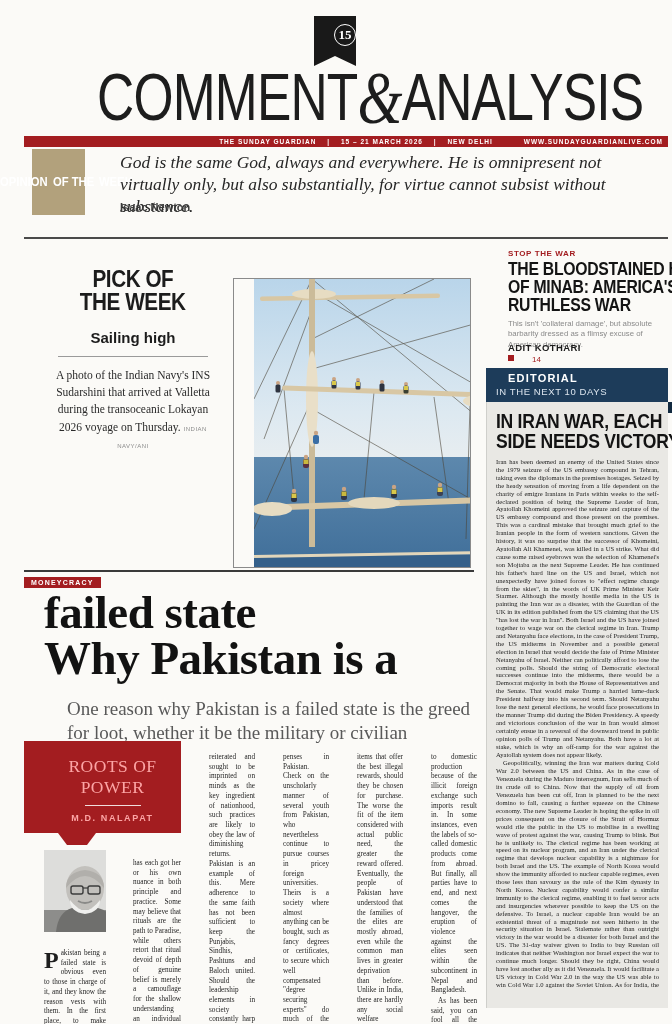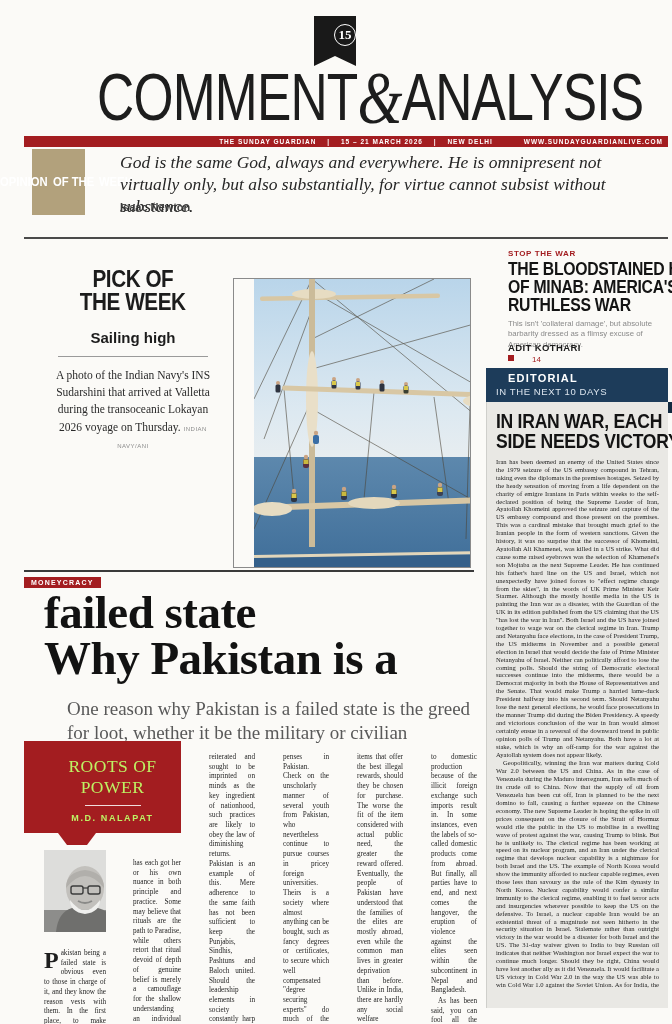--- a/index.html
+++ b/index.html
@@ -58,21 +58,21 @@
   .rule-under-photo { left:24px; top:570px; width:450px; border-top:2px solid #3a3a3a; }
 
   
   .kicker-box { left:24px; top:577px; background:#a31d20; color:#fff; font-size:7px; font-weight:bold;
     letter-spacing:1.2px; padding:2px 7px; }
   .headline { left:24px; top:589px; width:456px; font-family:"Liberation Serif", serif; font-weight:bold;
     font-size:47px; line-height:.98; color:#121212; letter-spacing:-.5px; }
   .standfirst { left:27px; top:697px; width:436px; font-family:"Liberation Serif", serif;
     font-size:19px; line-height:1.28; color:#595959;margin-left:20px; }
 
-  .roots { left:24px; top:741px; width:157px; height:92px; background:#a31d20; color:#bef264; text-align:center; }
+  .roots { left:24px; top:741px; width:157px; height:92px; background:#a31d20; color:#fca5a5; text-align:center; }
   .roots .t { margin-top:15px; font-family:"Liberation Serif", serif; font-size:17.5px; letter-spacing:.5px; }
   .roots .r { margin:7px auto; width:56px; border-top:1px solid rgba(255,255,255,.85); }
   .roots .a { font-size:9px; font-weight:bold; letter-spacing:1.6px; }
   .roots-tail { left:58px; top:833px; width:0; height:0;
     border-left:9px solid transparent; border-right:9px solid transparent; border-top:12px solid #a31d20; }
 
   .portrait { left:24px; top:850px; width:82px; height:82px; overflow:hidden; }
 
   .bodycol { font-family:"Liberation Serif", serif; font-size:7.2px; line-height:1.35;
     text-align:justify; color:#1e1e1e; overflow:hidden;margin-top:13px; }

